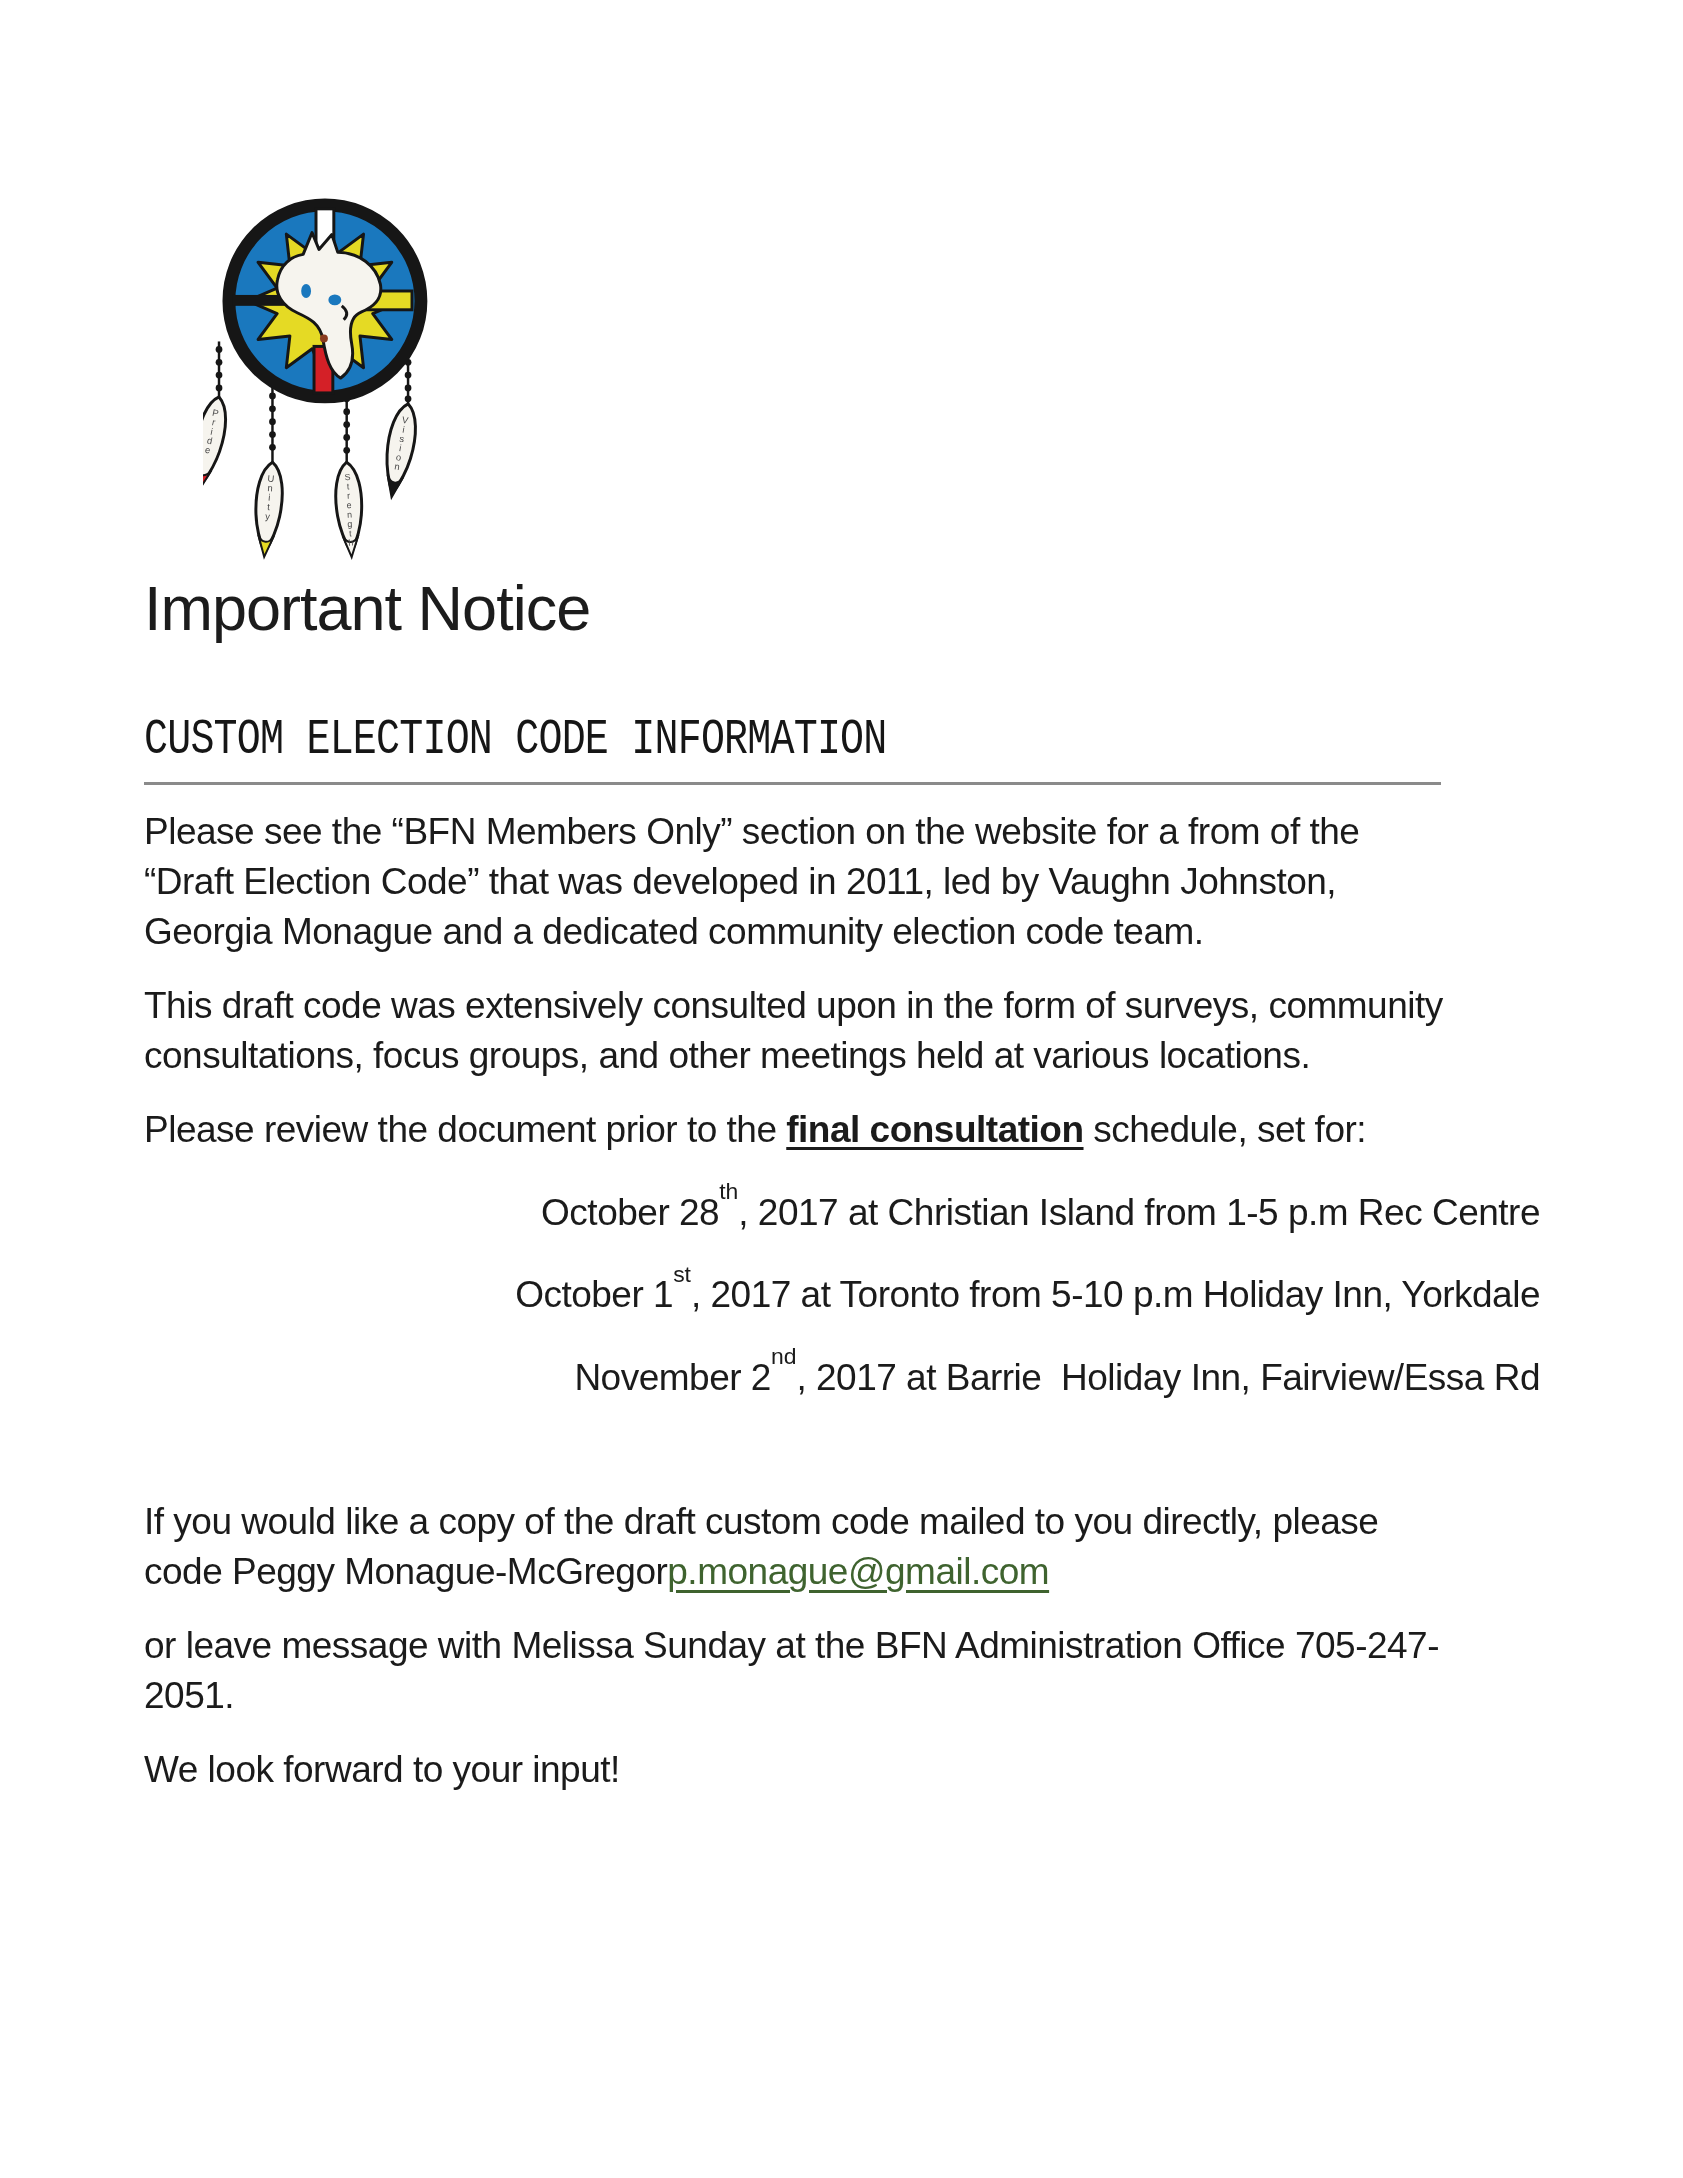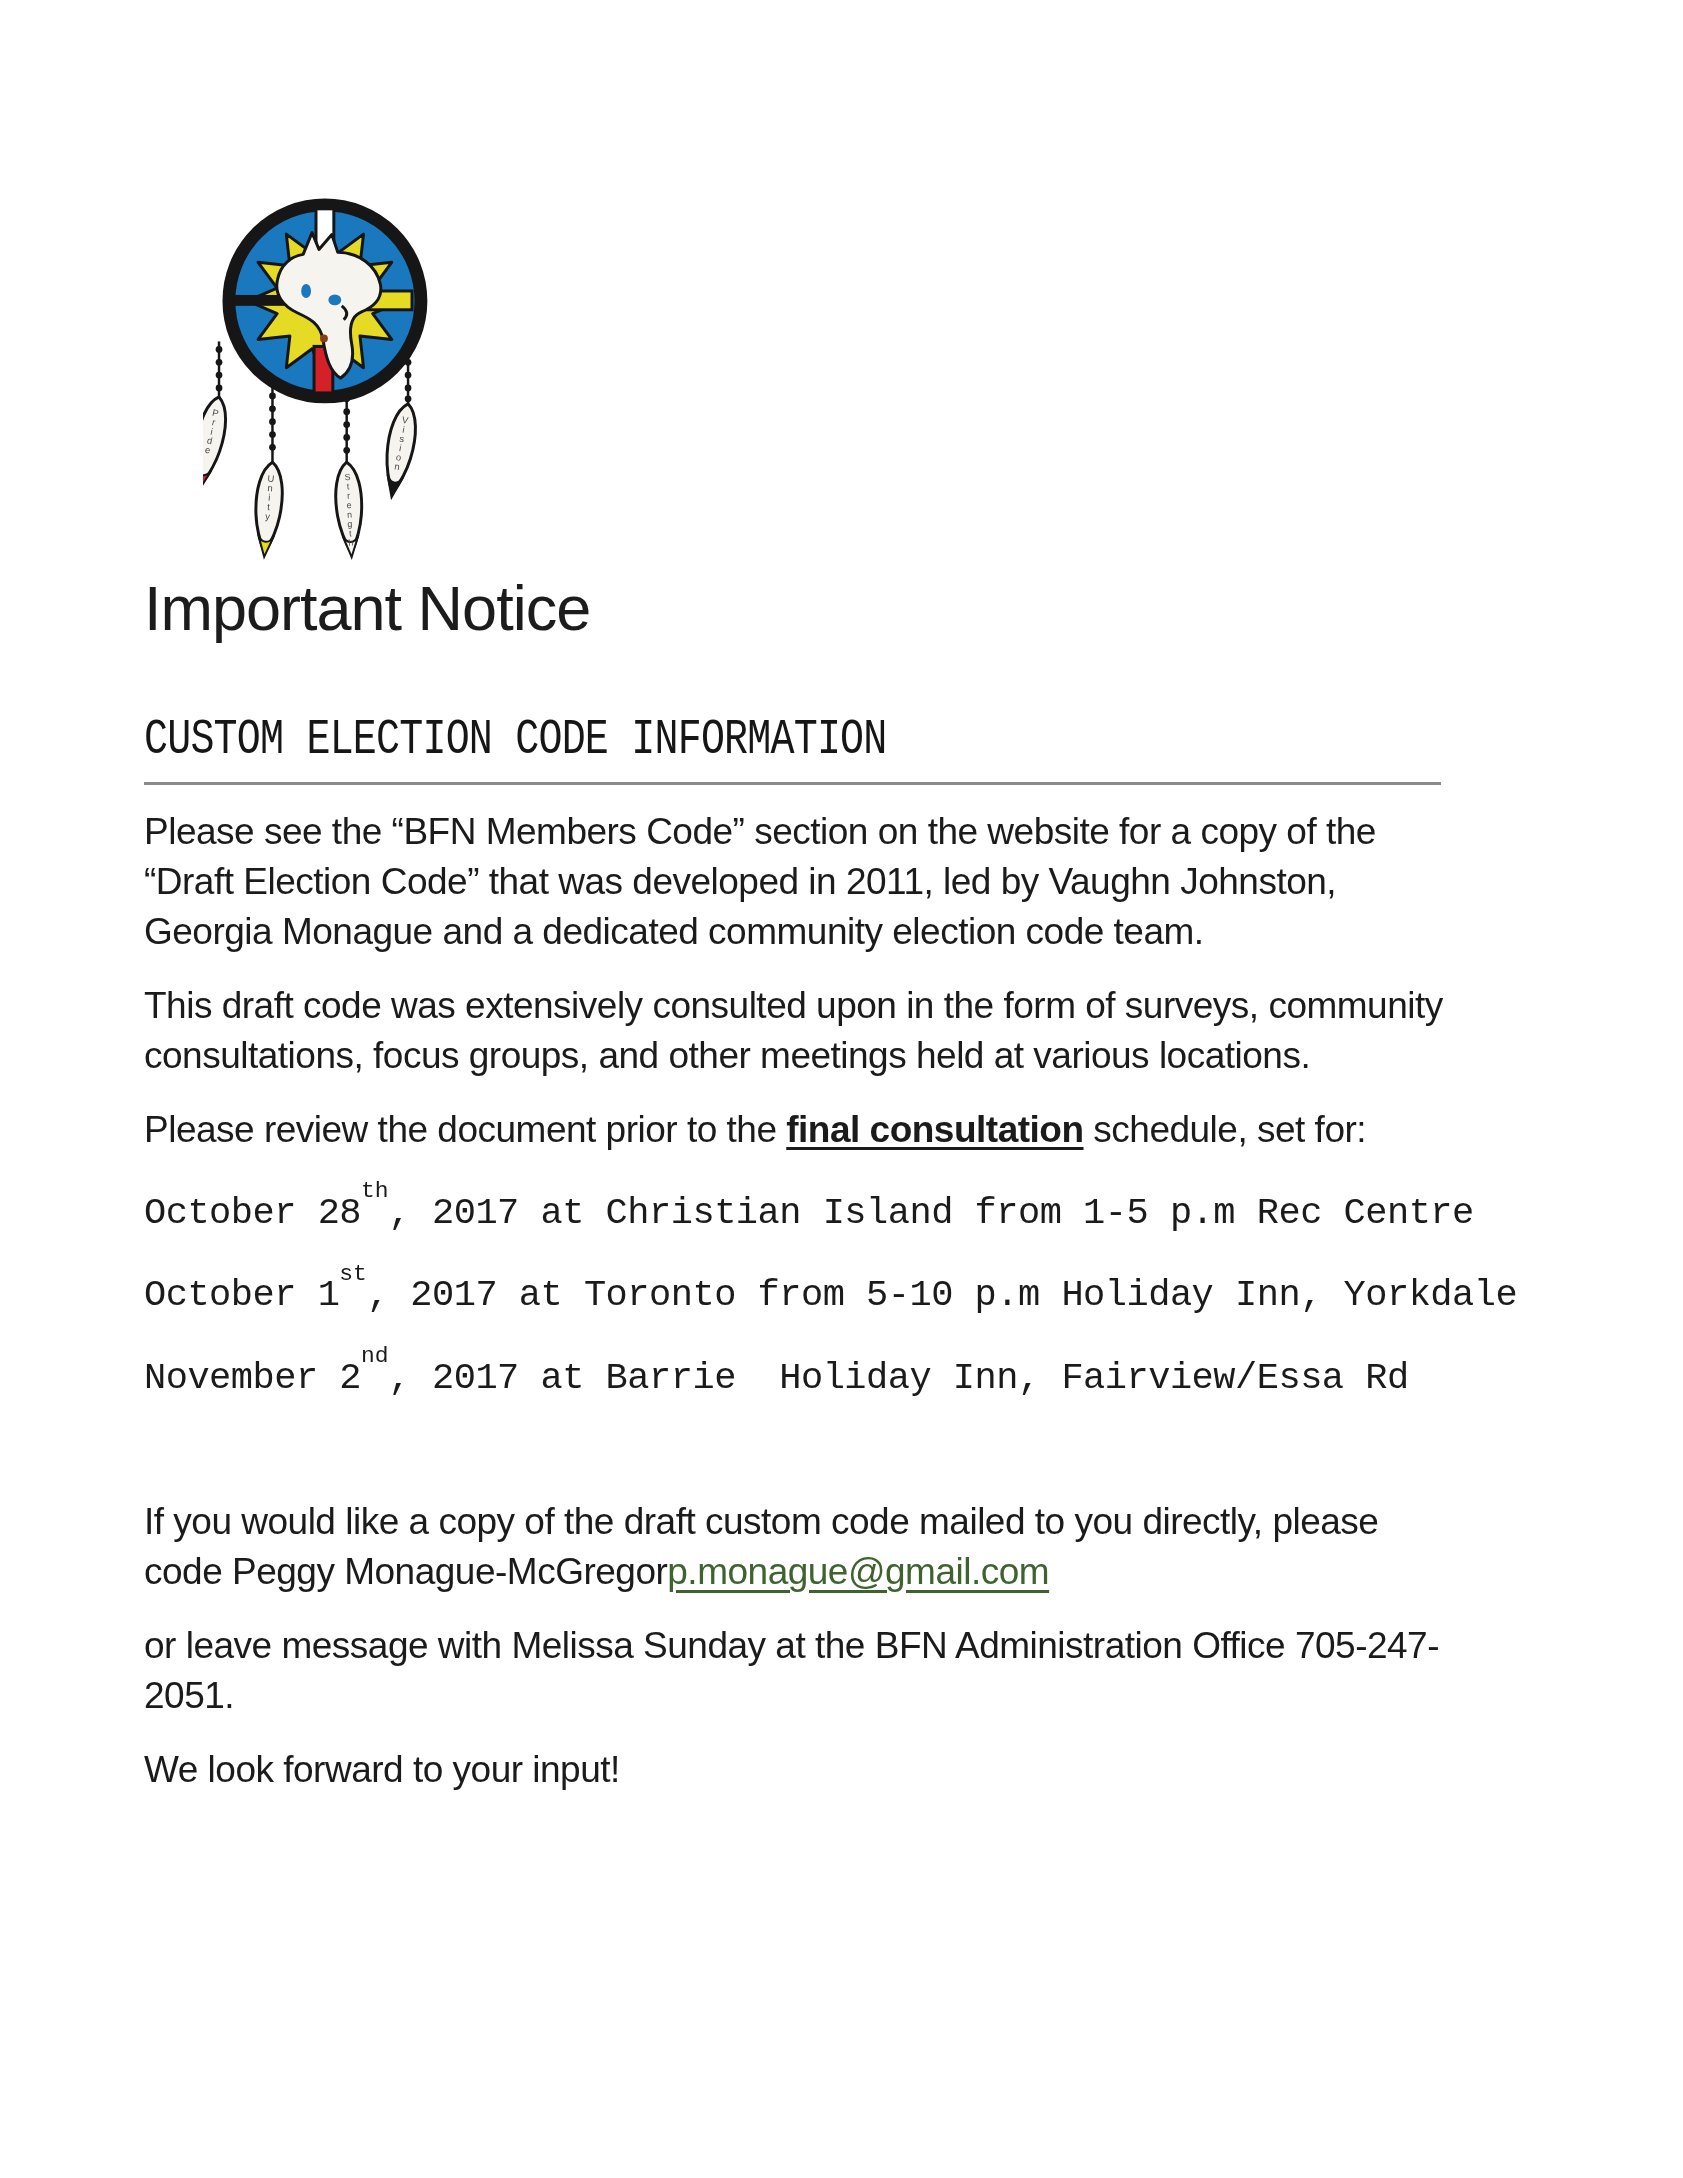--- a/index.html
+++ b/index.html
@@ -29,21 +29,21 @@
     white-space:nowrap;
   }
   .body-col{
     position:absolute;left:144px;top:782px;width:1396px;
     font-size:37px;line-height:50px;letter-spacing:-0.5px;color:#1b1b1b;
   }
   .para{margin:0 0 24px 0;}
   .para.first{margin-top:25px;}
   .ln{white-space:nowrap;}
   .bold-underline{font-weight:bold;text-decoration:underline;text-decoration-thickness:3px;text-underline-offset:5px;}
-  .date-line{margin:0 0 23px 0;text-align:left;white-space:nowrap;font-family:Liberation Mono, monospace;}
+  .date-line{margin:0 0 23px 0;text-align:right;white-space:nowrap;}
   sup.ord{font-size:0.62em;position:relative;top:-0.55em;letter-spacing:0;}
   .gap-before{margin-top:94px;}
   a.email-link{color:#3f632f;text-decoration:underline;text-decoration-thickness:3px;text-underline-offset:6px;cursor:pointer;}
 </style>
 </head>
 <body>
 
 <div class="page">
 
   <svg class="logo" width="228" height="386" viewBox="0 0 230 390" aria-hidden="true">
@@ -114,21 +114,21 @@
 
   <div class="doc-title">Important Notice</div>
 
   <div class="heading-wrap">
     <span class="heading-text">CUSTOM ELECTION CODE INFORMATION</span>
   </div>
 
   <div class="body-col">
 
     <div class="para first">
-      <div class="ln">Please see the “BFN Members Code” section on the website for a copy of the</div>
+      <div class="ln">Please see the “BFN Members Only” section on the website for a from of the</div>
       <div class="ln">“Draft Election Code” that was developed in 2011, led by Vaughn Johnston,</div>
       <div class="ln">Georgia Monague and a dedicated community election code team.</div>
     </div>
 
     <div class="para">
       <div class="ln">This draft code was extensively consulted upon in the form of surveys, community</div>
       <div class="ln">consultations, focus groups, and other meetings held at various locations.</div>
     </div>
 
     <div class="para">

